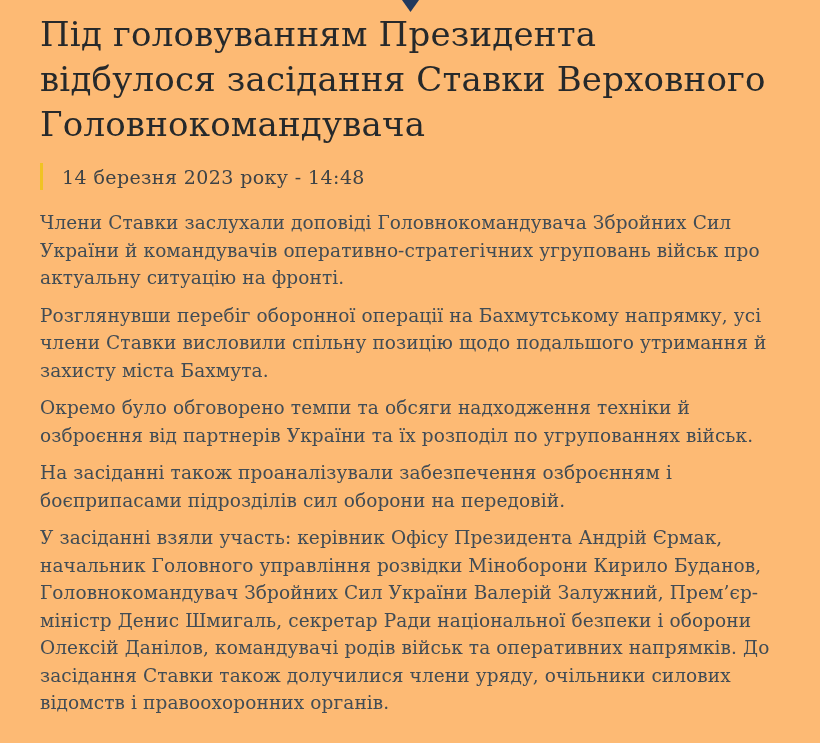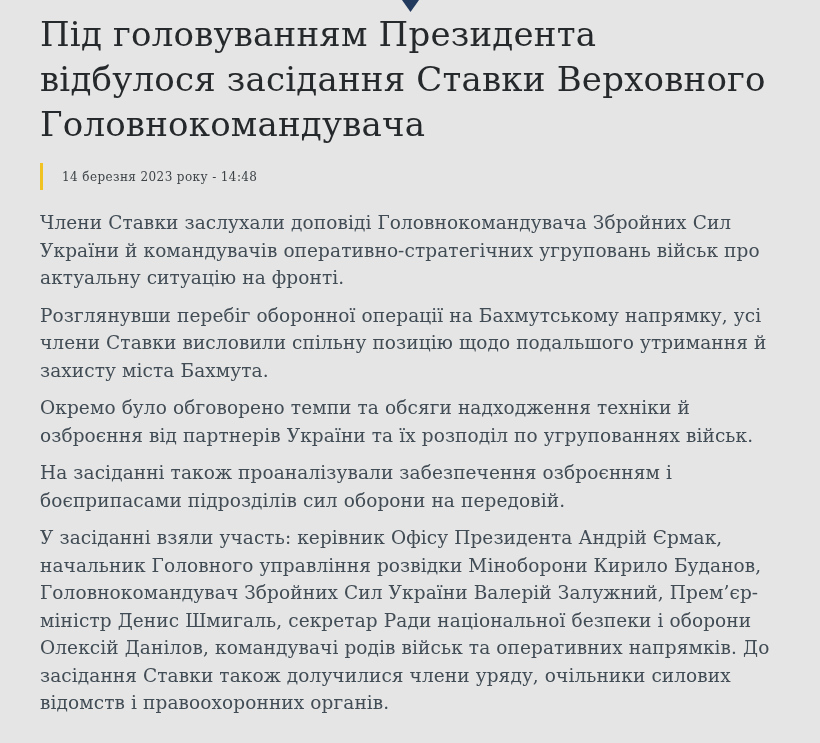--- a/index.html
+++ b/index.html
@@ -1,20 +1,20 @@
 <!DOCTYPE html>
 <html><head>
 <meta charset="utf-8">
 <style>
   html, body { margin: 0; padding: 0; background: #ffffff; }
   .page {
     position: relative;
     width: 820px;
     height: 743px;
-    background: #e5e5e5;
+    background: #fdba74;
     overflow: hidden;
     font-family: "DejaVu Serif", "Liberation Serif", serif;
   }
   .top-chevron {
     position: absolute;
     left: 397px;
     top: -7px;
     width: 27px;
     height: 19px;
   }
@@ -39,21 +39,21 @@
     height: 27px;
   }
   .accent-bar {
     width: 3px;
     height: 27px;
     background: #f0c323;
     flex: 0 0 auto;
   }
   .date-text {
     margin-left: 19px;
-    font-size: 12px;
+    font-size: 19px;
     letter-spacing: 0.4px;
     color: #3d4347;
   }
   .article-body { margin-top: 19px; }
   .article-body p {
     margin: 0 0 10px 0;
     font-size: 18.5px;
     line-height: 27.5px;
     letter-spacing: 0.1px;
     color: #414c55;

